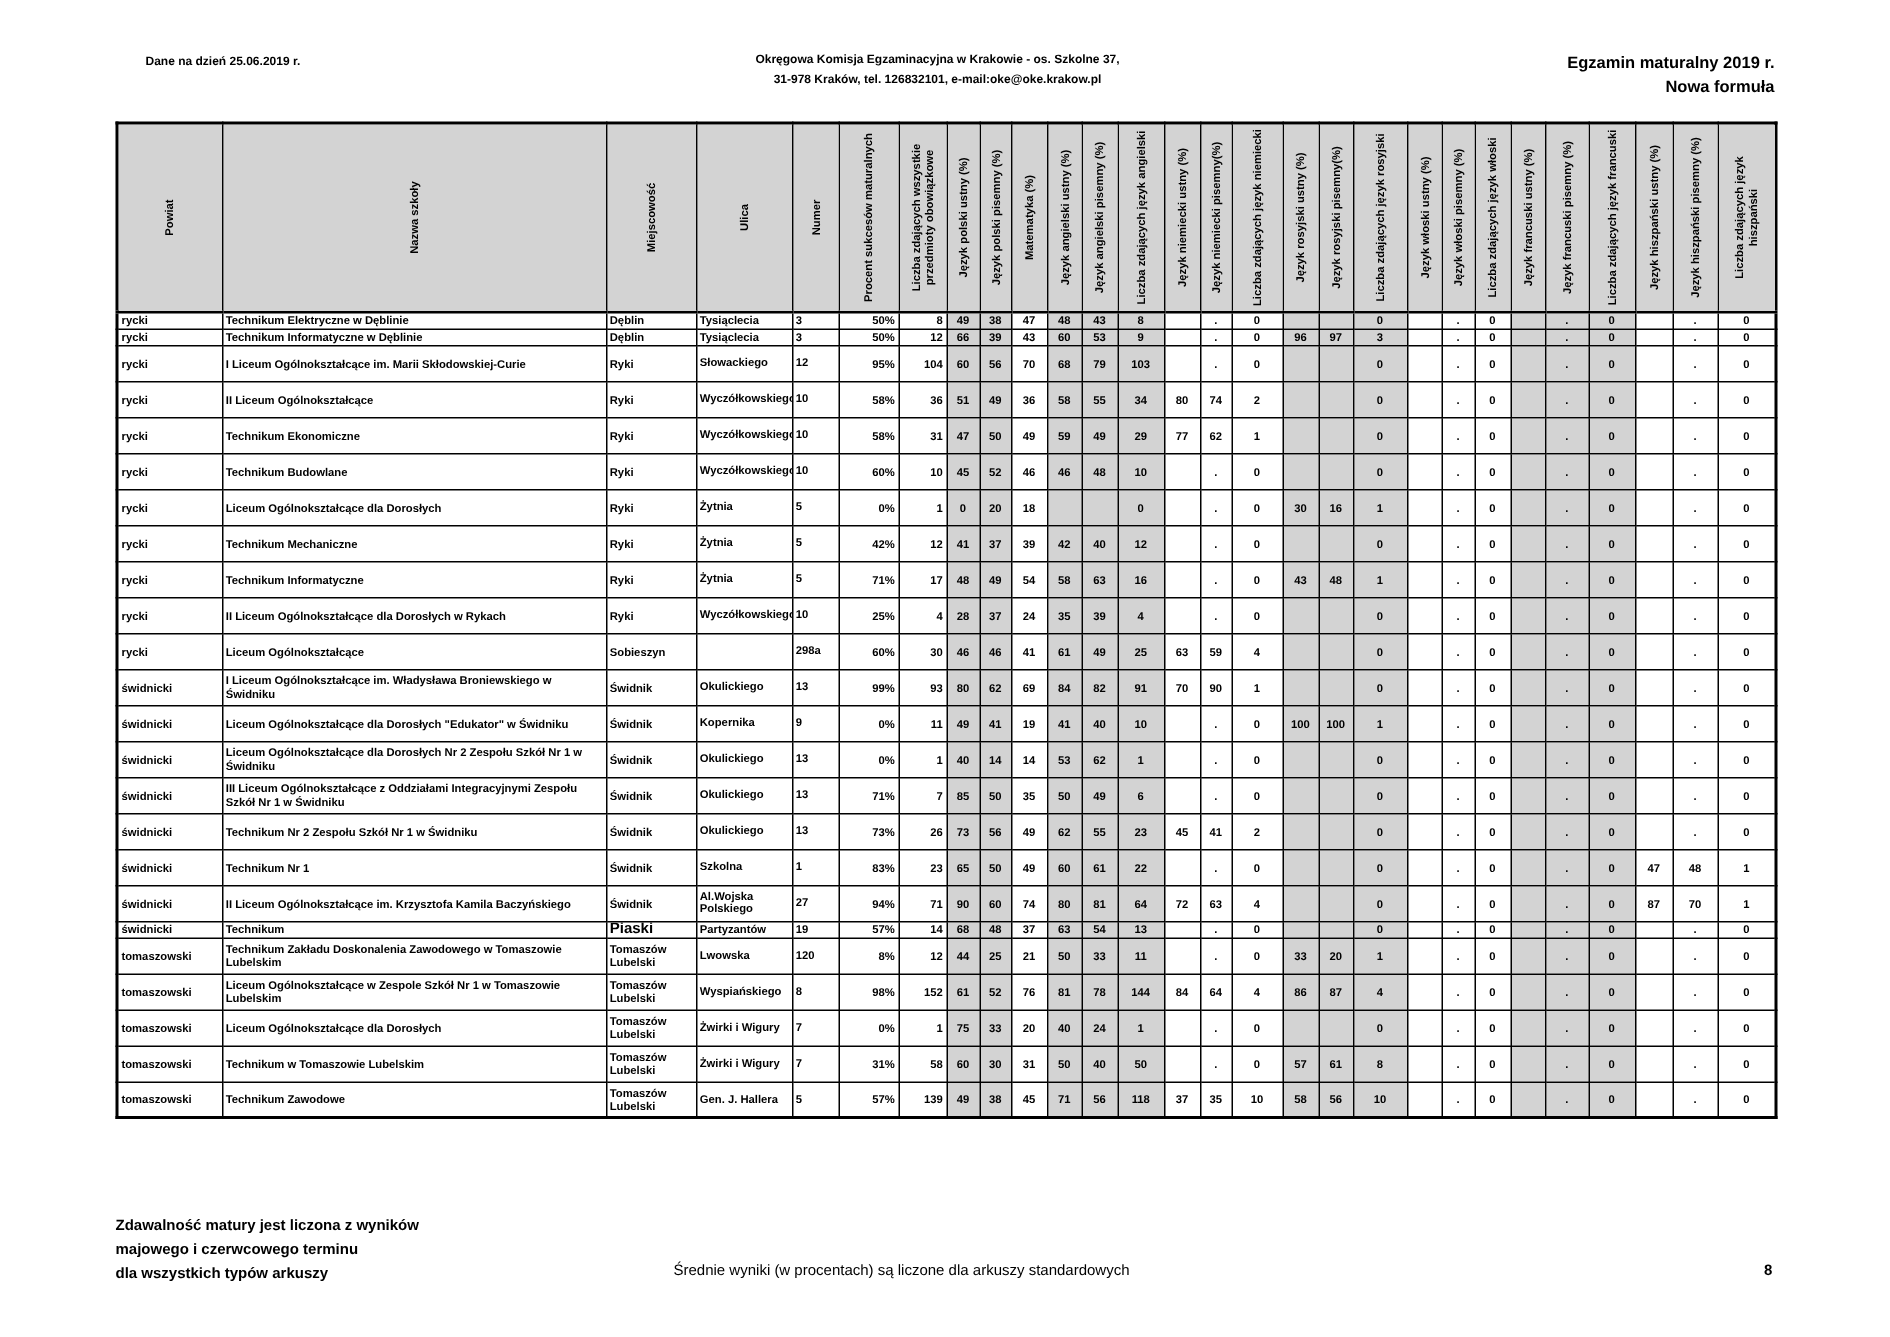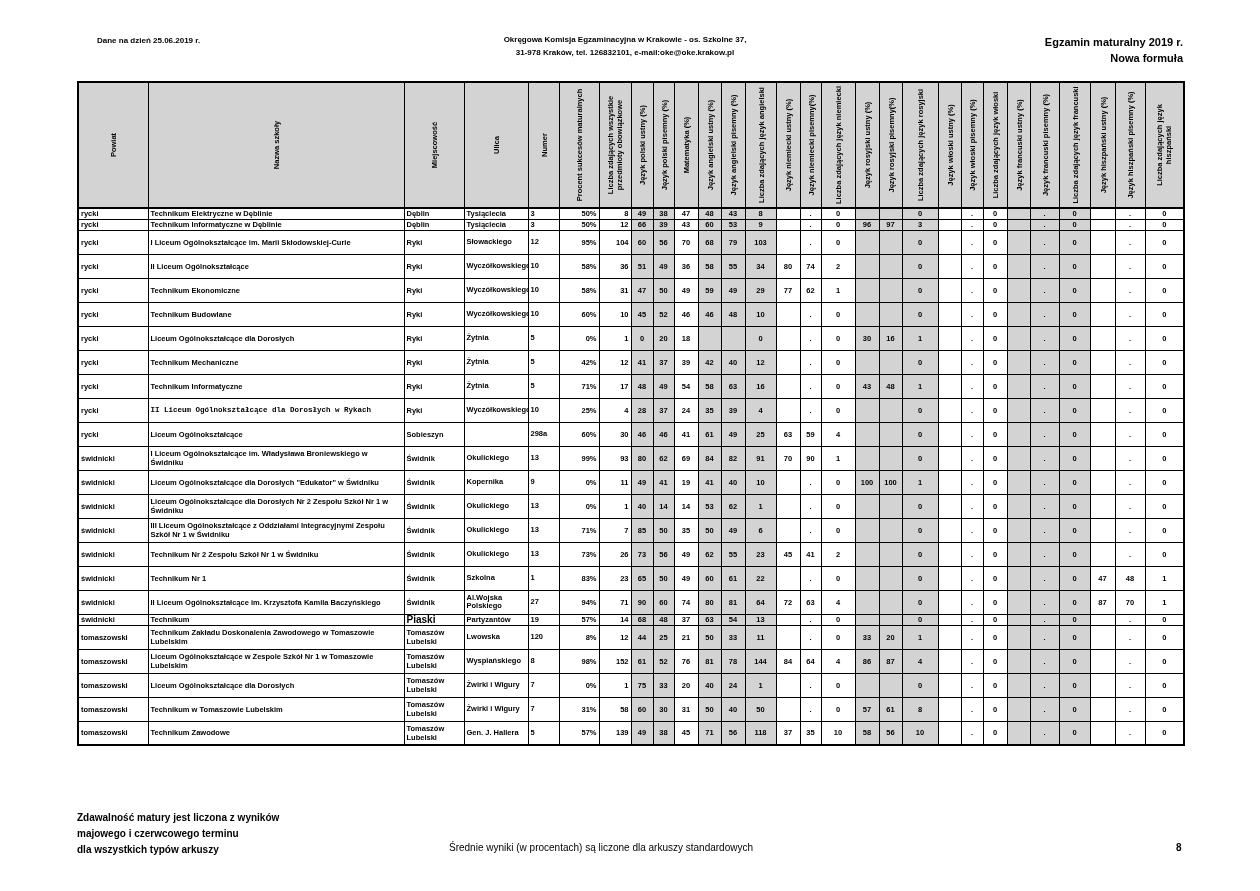--- a/index.html
+++ b/index.html
@@ -420,21 +420,21 @@
         <td class="c">0</td>
         <td class="c g"></td>
         <td class="c g">.</td>
         <td class="c g">0</td>
         <td class="c"></td>
         <td class="c">.</td>
         <td class="c">0</td>
       </tr>
       <tr style="height: 24px;">
         <td class="l" style="font-size: 7.5px;">rycki</td>
-        <td class="l name" style="font-size: 7.5px; font-family: Liberation Mono, monospace;">II Liceum Ogólnokształcące dla Dorosłych w Rykach</td>
+        <td class="l name" style="font-size: 7.5px;">II Liceum Ogólnokształcące dla Dorosłych w Rykach</td>
         <td class="l name" style="font-size: 7.5px;">Ryki</td>
         <td class="l small">Wyczółkowskiego</td>
         <td class="l small">10</td>
         <td class="r">25%</td>
         <td class="r">4</td>
         <td class="c g">28</td>
         <td class="c g">37</td>
         <td class="c">24</td>
         <td class="c g">35</td>
         <td class="c g">39</td>

